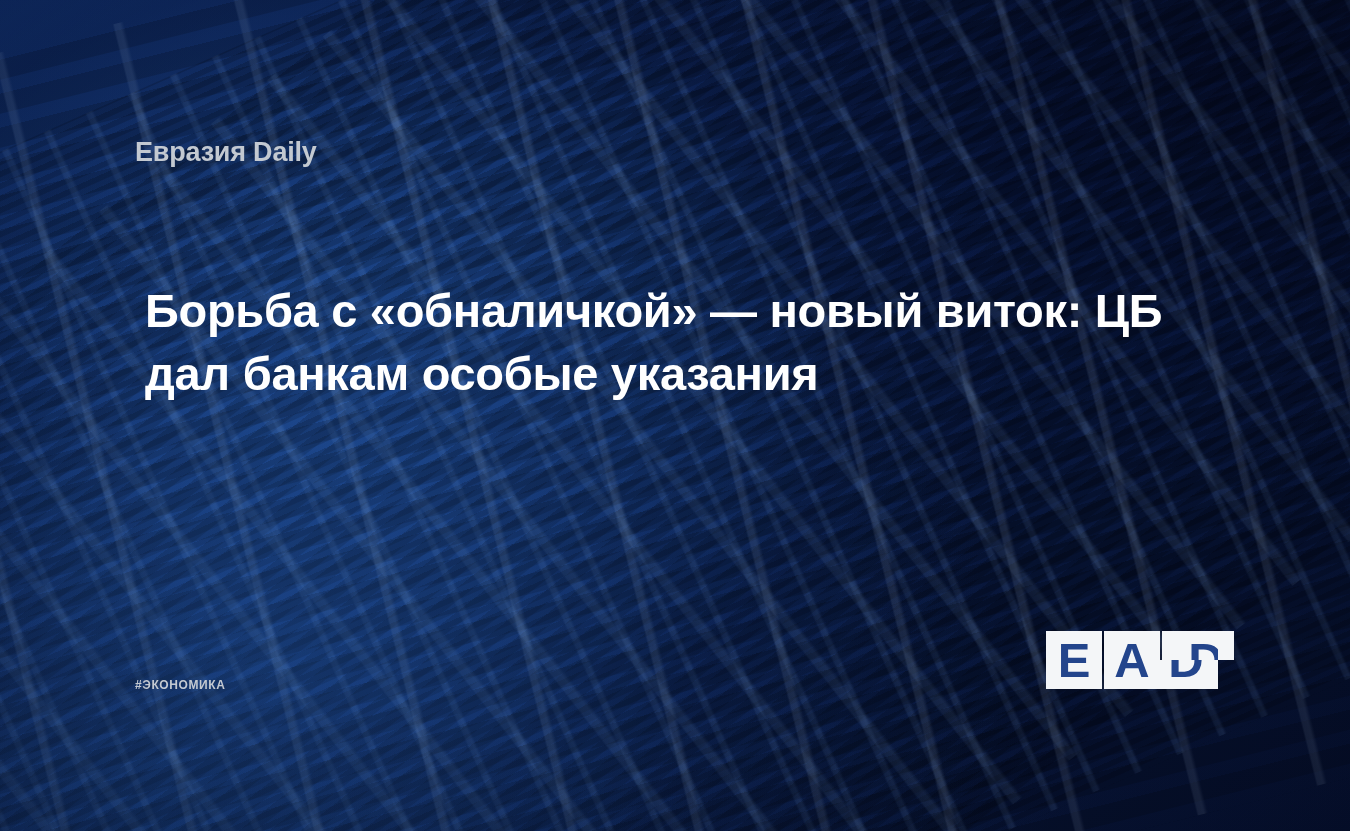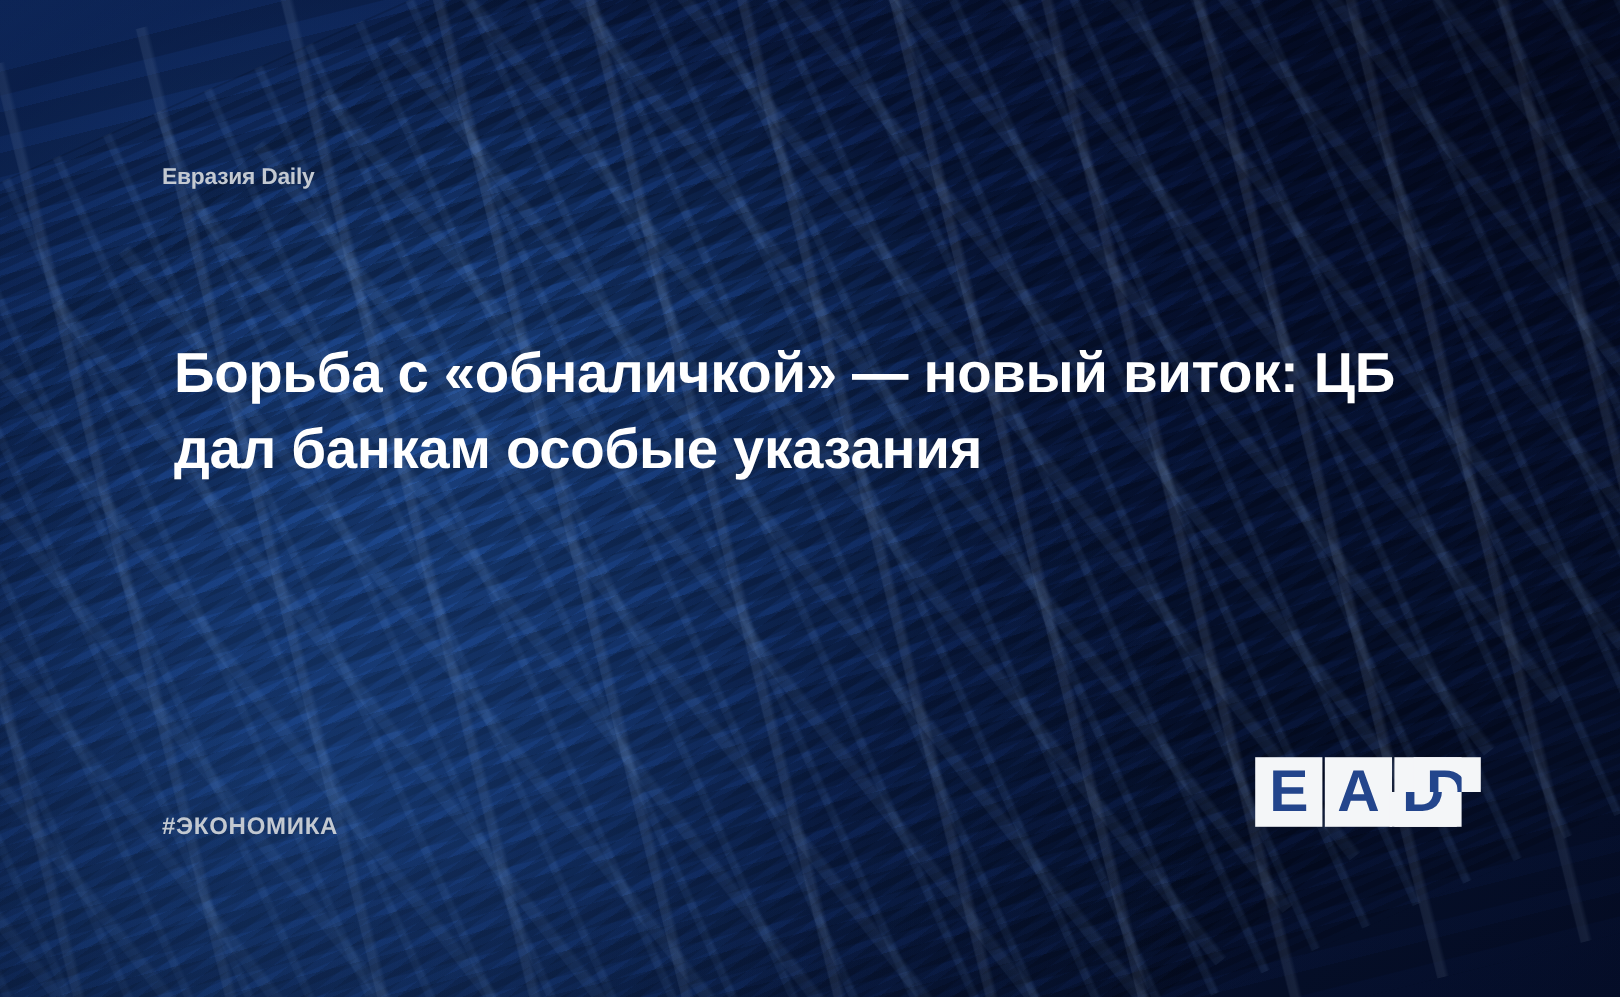--- a/index.html
+++ b/index.html
@@ -128,21 +128,21 @@
         rgba(0,0,0,0) 75%);
   }
 
   
   .content { position: absolute; inset: 0; }
 
   #site-name {
     position: absolute;
     left: 135px;
     top: 137px;
-    font-size: 19px;
+    font-size: 27px;
     font-weight: bold;
     color: #c3c9d1;
     letter-spacing: -0.2px;
     white-space: nowrap;
   }
 
   #headline {
     position: absolute;
     left: 133px;
     top: 268px;
@@ -152,21 +152,21 @@
     line-height: 1.33;
     font-weight: bold;
     color: #ffffff;
     letter-spacing: -0.3px;
   }
 
   #category-tag {
     position: absolute;
     left: 135px;
     top: 678px;
-    font-size: 20px;
+    font-size: 12px;
     font-weight: bold;
     color: #c3c9d1;
     letter-spacing: 0.6px;
     white-space: nowrap;
   }
 
   
   #logo {
     position: absolute;
     left: 1046px;

